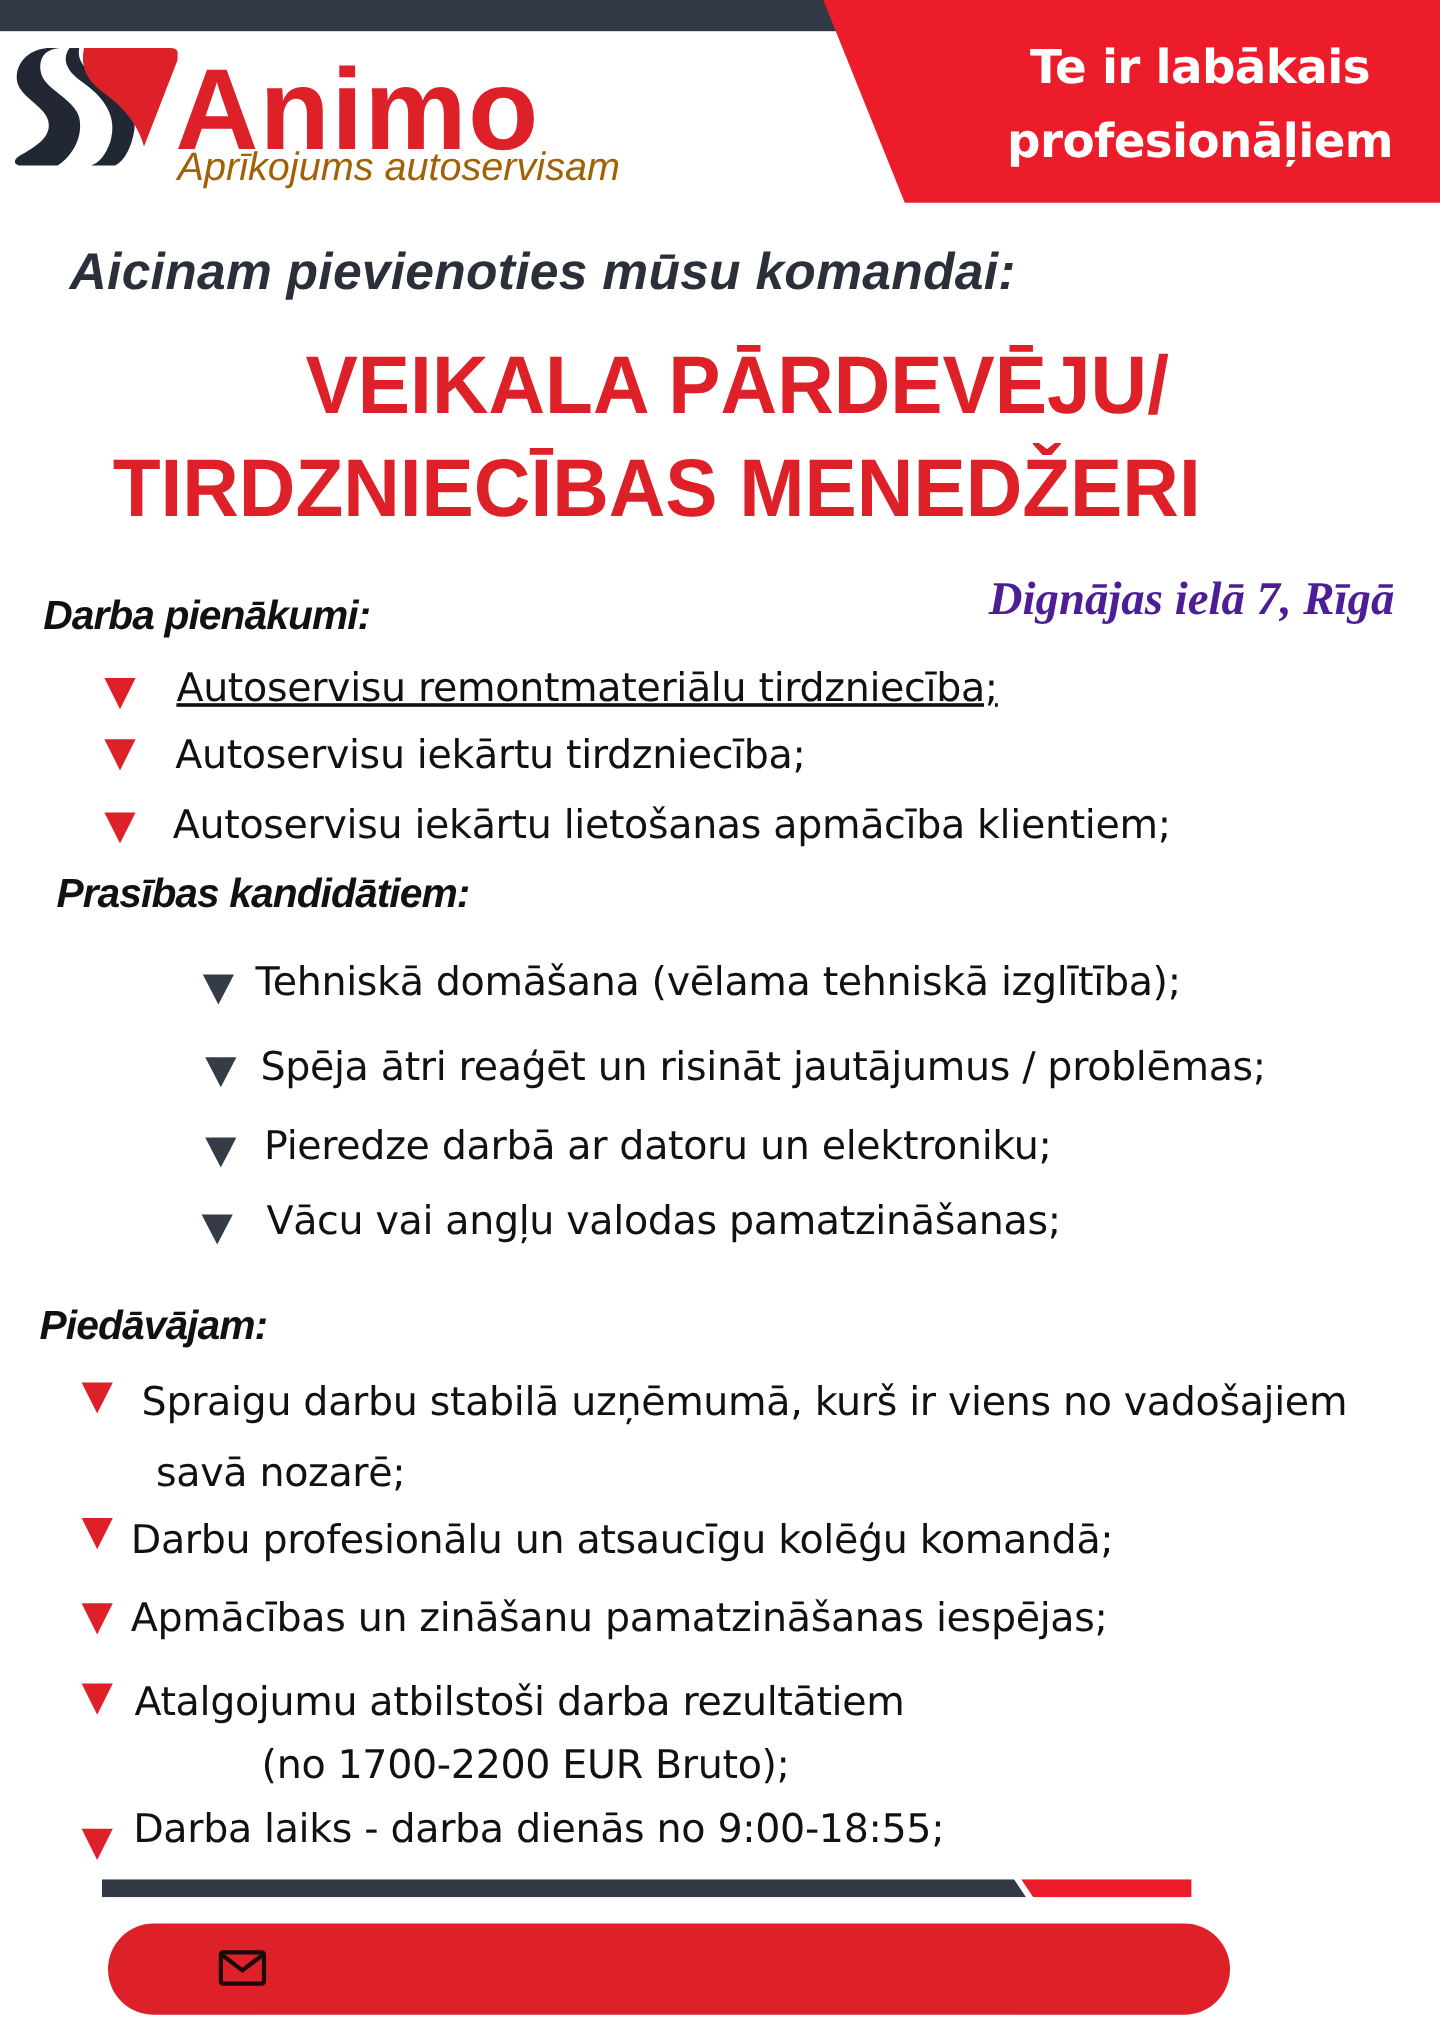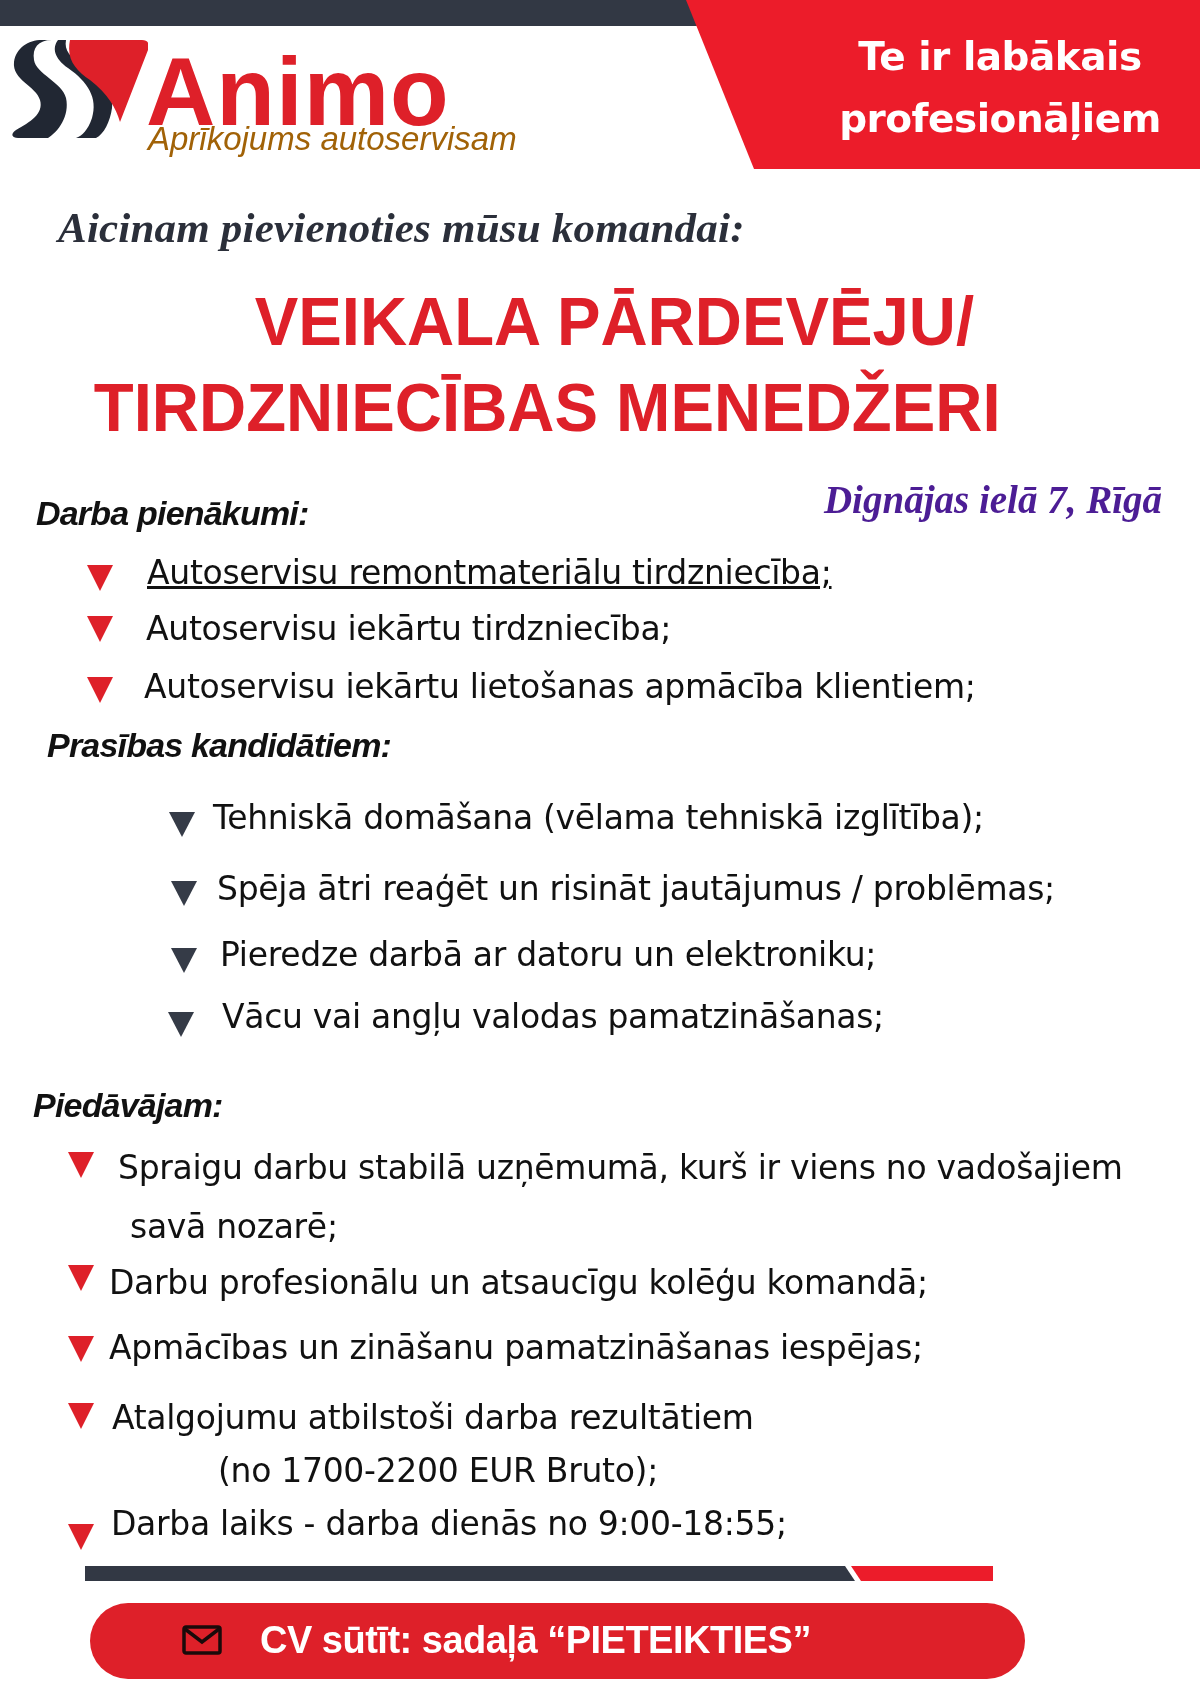--- a/index.html
+++ b/index.html
@@ -7,21 +7,21 @@
 
   .topbar { position: absolute; left: 0; top: 0; width: 1200px; height: 26px; background: #323844; }
   .slogan-box { position: absolute; left: 0; top: 0; width: 1200px; height: 170px; padding-left: 31px; }
   .slogan-box svg { position: absolute; left: 0; top: 0; }
   .slogan-text { position: absolute; left: 810px; top: 26px; width: 380px; text-align: center; color: #fff; font-family: "DejaVu Sans", sans-serif; font-weight: bold; font-size: 39px; line-height: 62px; letter-spacing: -0.5px; }
 
   .logo { position: absolute; left: 8px; top: 38px; width: 140px; height: 102px; }
   .brand { position: absolute; left: 146px; top: 44px; font-family: "Liberation Sans", sans-serif; font-weight: bold; font-size: 96px; line-height: 96px; color: #de2029; letter-spacing: 1px; }
   .tagline { position: absolute; left: 148px; top: 120px; font-family: "Liberation Sans", sans-serif; font-style: italic; font-size: 33px; color: #a16207; }
 
-  .invite { position: absolute; left: 58px; top: 203px; font-family: Liberation Serif, serif; font-style: italic; font-weight: bold; font-size: 43px; color: #2b2f3a; letter-spacing: 0.2px; }
+  .invite { position: absolute; left: 58px; top: 203px; font-family: Liberation Sans, sans-serif; font-style: italic; font-weight: bold; font-size: 43px; color: #2b2f3a; letter-spacing: 0.2px; }
   .job-title { position: absolute; left: 0; width: 1200px; top: 278px; text-align: center; font-family: "Liberation Sans", sans-serif; font-weight: bold; font-size: 68px; line-height: 86px; color: #de2029; transform: scaleX(0.96); }
   .job-title .l1 { display: block; padding-left: 30px; }
   .job-title .l2 { display: block; margin-left: -110px; }
 
   .address { position: absolute; right: 38px; top: 477px; font-family: Liberation Serif, serif; font-style: italic; font-weight: bold; font-size: 39px; color: #4c1d95; }
 
   .section-h { position: absolute; font-family: "Liberation Sans", sans-serif; font-style: italic; font-weight: bold; font-size: 34px; color: #111; letter-spacing: -0.8px; }
 
   .item { position: absolute; font-family: "DejaVu Sans", sans-serif; font-size: 33px; color: #111; white-space: nowrap; letter-spacing: -0.3px; }
   .tri { position: absolute; width: 0; height: 0; border-left: 13px solid transparent; border-right: 13px solid transparent; border-top: 26px solid #de2029; }
@@ -109,14 +109,13 @@
 <svg class="divider" viewBox="0 0 908 15">
   <polygon points="0,0 760,0 770,15 0,15" fill="#323844"></polygon>
   <polygon points="766,0 908,0 908,15 776,15" fill="#ec1c2a"></polygon>
 </svg>
 
 <div class="cta">
   <svg class="mail" viewBox="0 0 40 30">
     <rect x="2" y="2" width="36" height="26" rx="2" fill="none" stroke="#1a0a0a" stroke-width="3.5"></rect>
     <polyline points="3,4 20,17 37,4" fill="none" stroke="#1a0a0a" stroke-width="3.5"></polyline>
   </svg>
-  <div class="label">CV sūtīt: sadaļā “PIETEIKTIES”</div>
 </div>
 
 </body></html>

